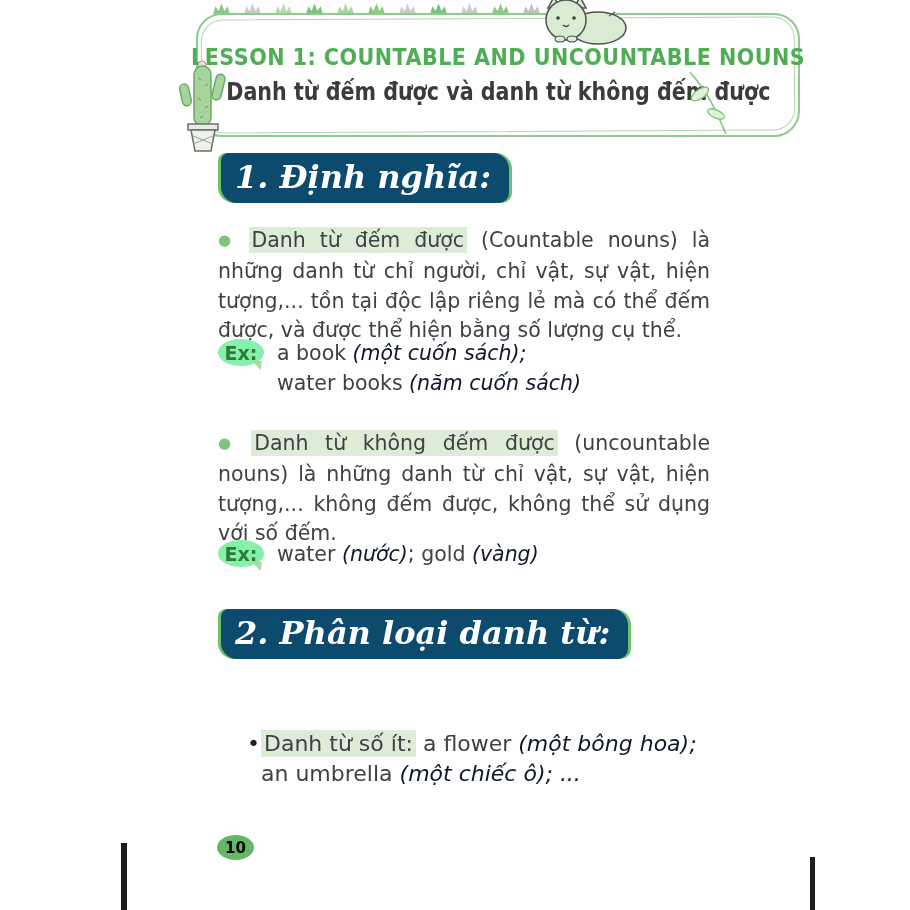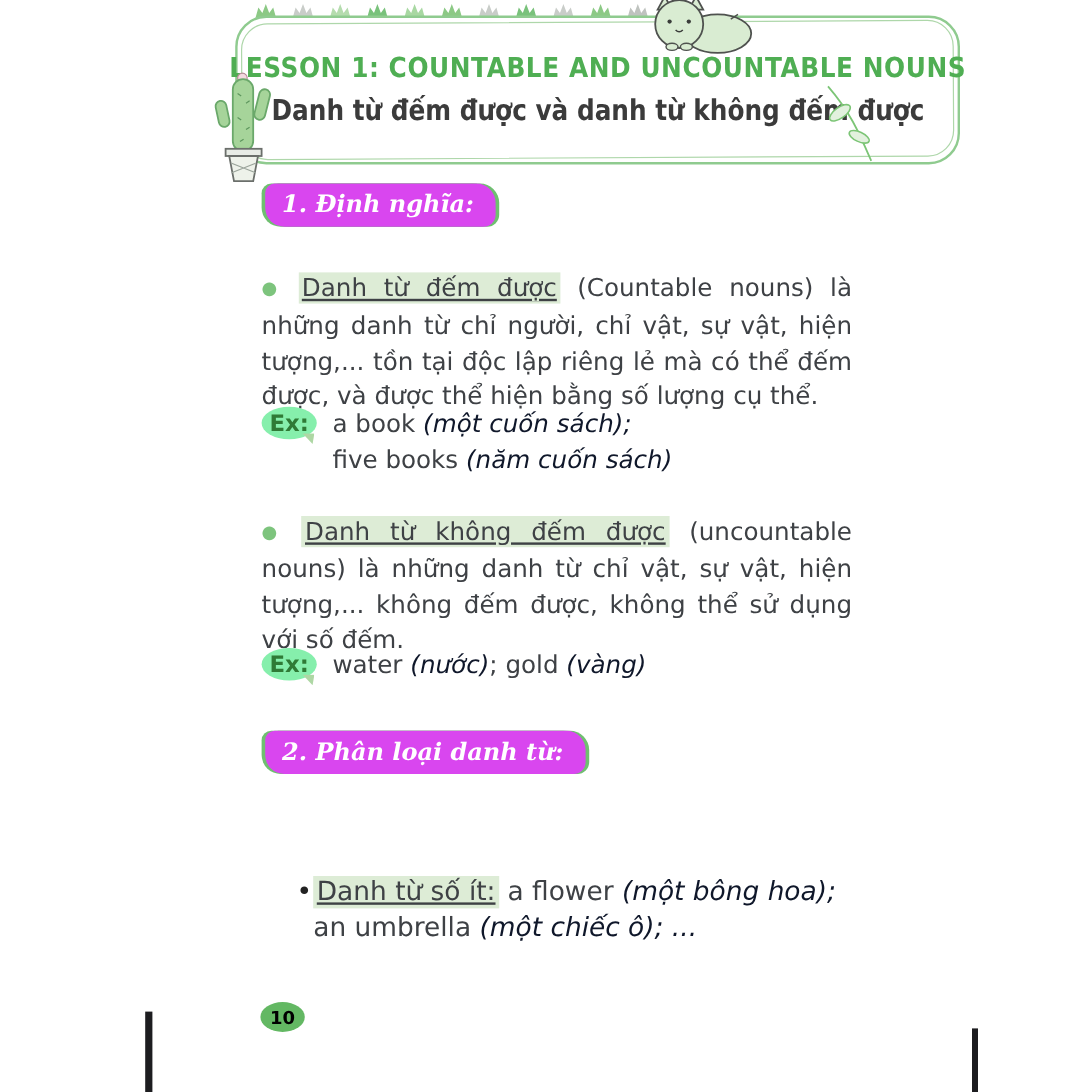--- a/index.html
+++ b/index.html
@@ -20,34 +20,34 @@
               transform:scaleX(.9);letter-spacing:.5px;}
   .lesson-subtitle{font-size:24px;font-weight:bold;color:#3b3b3b;white-space:nowrap;
               transform:scaleX(.86);}
 
   
   .cactus{position:absolute;left:178px;top:58px;}
   .cat{position:absolute;left:536px;top:-4px;}
   .leaf{position:absolute;left:684px;top:66px;}
 
   
-  .banner{position:absolute;background:#d946ef;color:#ffffff;
+  .banner{position:absolute;background:#0c4a6e;color:#ffffff;
           font-family:"DejaVu Serif",serif;font-style:italic;font-weight:bold;
-          font-size:20px;padding:5px 18px 7px 14px;border-radius:8px 16px 10px 16px;
+          font-size:32px;padding:5px 18px 7px 14px;border-radius:8px 16px 10px 16px;
           box-shadow:3px 0 0 #6fbf70, -3px 0 0 #6fbf70;}
   .banner1{left:221px;top:153px;}
   .banner2{left:221px;top:609px;text-align:center;}
 
   
   .para{position:absolute;left:218px;width:492px;font-size:20.5px;line-height:29.5px;
         text-align:justify;color:#3e4145;}
   .para1{top:205px;}
   .para2{top:408px;}
   .para3{top:660px;}
-  .hl{background:#ddecd6;padding:1px 3px;text-decoration:underline;}
+  .hl{background:#ddecd6;padding:1px 3px;}
   .green-bullet{color:#7dc47d;font-size:15px;margin-right:10px;position:relative;top:-2px;}
   .trans{font-style:italic;color:#0f172a;}
 
   .ex-block{position:absolute;left:218px;font-size:20.5px;line-height:30px;color:#3e4145;}
   .ex1{top:338px;}
   .ex2{top:539px;}
   .ex-badge{position:absolute;left:0;top:1px;width:46px;height:27px;background:#86efac;
             border-radius:50%;color:#2f7a36;font-weight:bold;font-size:19px;
             display:flex;align-items:center;justify-content:center;}
   .ex-badge::after{content:'';position:absolute;right:2px;bottom:-4px;width:10px;height:9px;
@@ -155,21 +155,21 @@
   </svg>
 
   <div class="banner banner1">1. Định nghĩa:</div>
 
   <p class="para para1"><span class="green-bullet">●</span><span class="hl">Danh từ đếm được</span><span> (Countable nouns) là những danh từ chỉ người, chỉ vật, sự vật, hiện tượng,... tồn tại độc lập riêng lẻ mà có thể đếm được, và được thể hiện bằng số lượng cụ thể.</span></p>
 
   <div class="ex-block ex1">
     <span class="ex-badge">Ex:</span>
     <div class="ex-text">
       <div><span>a book </span><span class="trans">(một cuốn sách);</span></div>
-      <div><span>five books </span><span class="trans">(năm cuốn sách)</span></div>
+      <div><span>water books </span><span class="trans">(năm cuốn sách)</span></div>
     </div>
   </div>
 
   <p class="para para2"><span class="green-bullet">●</span><span class="hl">Danh từ không đếm được</span><span> (uncountable nouns) là những danh từ chỉ vật, sự vật, hiện tượng,... không đếm được, không thể sử dụng với số đếm.</span></p>
 
   <div class="ex-block ex2">
     <span class="ex-badge">Ex:</span>
     <div class="ex-text">
       <div><span>water </span><span class="trans">(nước)</span><span>; gold </span><span class="trans">(vàng)</span></div>
     </div>

